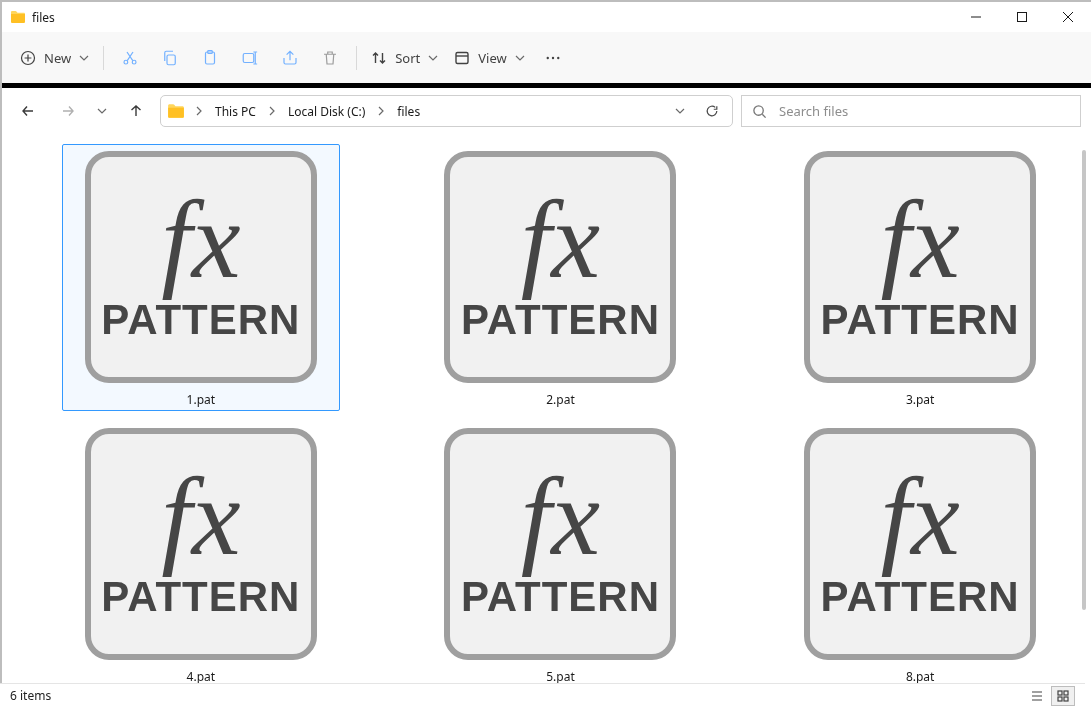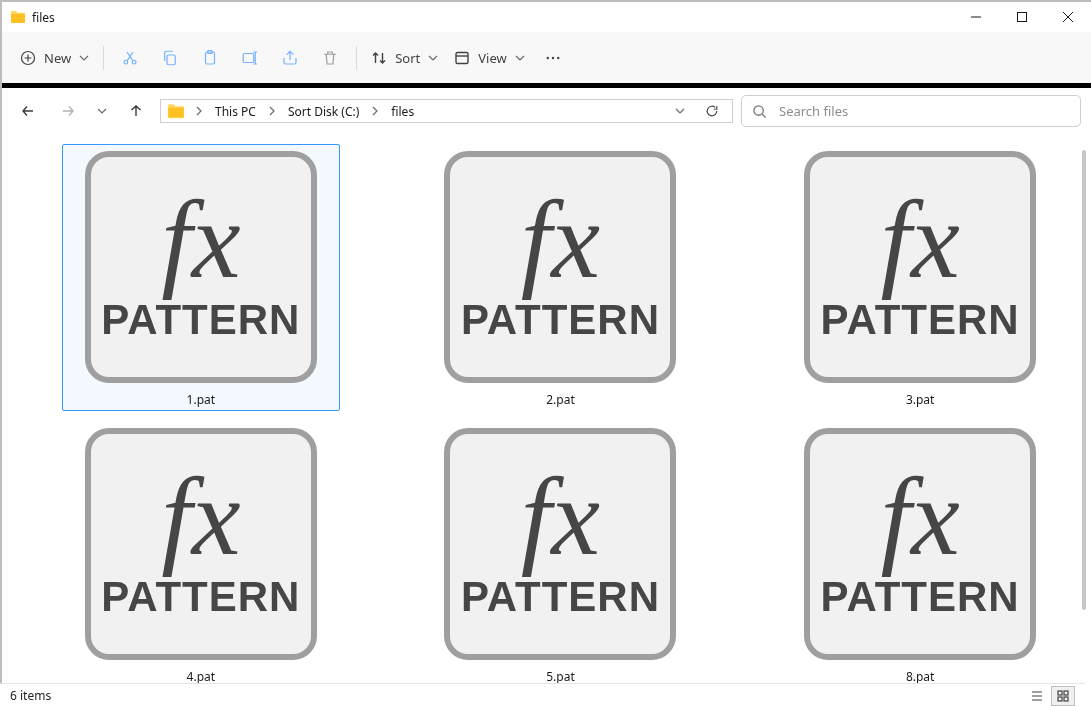--- a/index.html
+++ b/index.html
@@ -71,23 +71,23 @@
     gap: 8px;
   }
   .nav-arrow {
     width: 32px; height: 32px;
     display: flex; align-items: center; justify-content: center;
     color: #5a5a5a;
     border-radius: 4px;
   }
   .addressbar {
     flex: 1;
-    height: 24px;
+    height: 32px;
     border: 1px solid #cfcfcf;
-    border-radius: 0;
+    border-radius: 5px;
     display: flex;
     align-items: center;
     padding: 0 6px;
     gap: 4px;
     background: #fff;
   }
   .crumb {
     display: flex; align-items: center;
     padding: 0 4px;
     color: #1a1a1a;
@@ -102,21 +102,21 @@
   .addr-btn {
     width: 28px; height: 28px;
     display: flex; align-items: center; justify-content: center;
     color: #5a5a5a;
     border-radius: 4px;
   }
   .searchbox {
     width: 340px;
     height: 32px;
     border: 1px solid #cfcfcf;
-    border-radius: 5px;
+    border-radius: 0;
     display: flex;
     align-items: center;
     padding: 0 10px;
     gap: 10px;
     color: #767676;
     background: #fff;
   }
   .searchbox input {
     border: none; outline: none;
     font-family: inherit; font-size: 13px;
@@ -376,21 +376,21 @@
         <svg width="8" height="10" viewBox="0 0 8 10">
           <path d="M2 1l4 4-4 4" fill="none" stroke="#6a6a6a" stroke-width="1.2"></path>
         </svg>
       </span>
     <span class="crumb">This PC</span>
     <span class="crumb-sep">
         <svg width="8" height="10" viewBox="0 0 8 10">
           <path d="M2 1l4 4-4 4" fill="none" stroke="#6a6a6a" stroke-width="1.2"></path>
         </svg>
       </span>
-    <span class="crumb">Sort Disk (C:)</span>
+    <span class="crumb">Local Disk (C:)</span>
     <span class="crumb-sep">
         <svg width="8" height="10" viewBox="0 0 8 10">
           <path d="M2 1l4 4-4 4" fill="none" stroke="#6a6a6a" stroke-width="1.2"></path>
         </svg>
       </span>
     <span class="crumb">files</span>
     <span class="addr-spacer"></span>
     <div class="addr-btn">
       <svg width="10" height="10" viewBox="0 0 10 10">
           <path d="M1 3l4 4 4-4" fill="none" stroke="#6a6a6a" stroke-width="1.2"></path>

